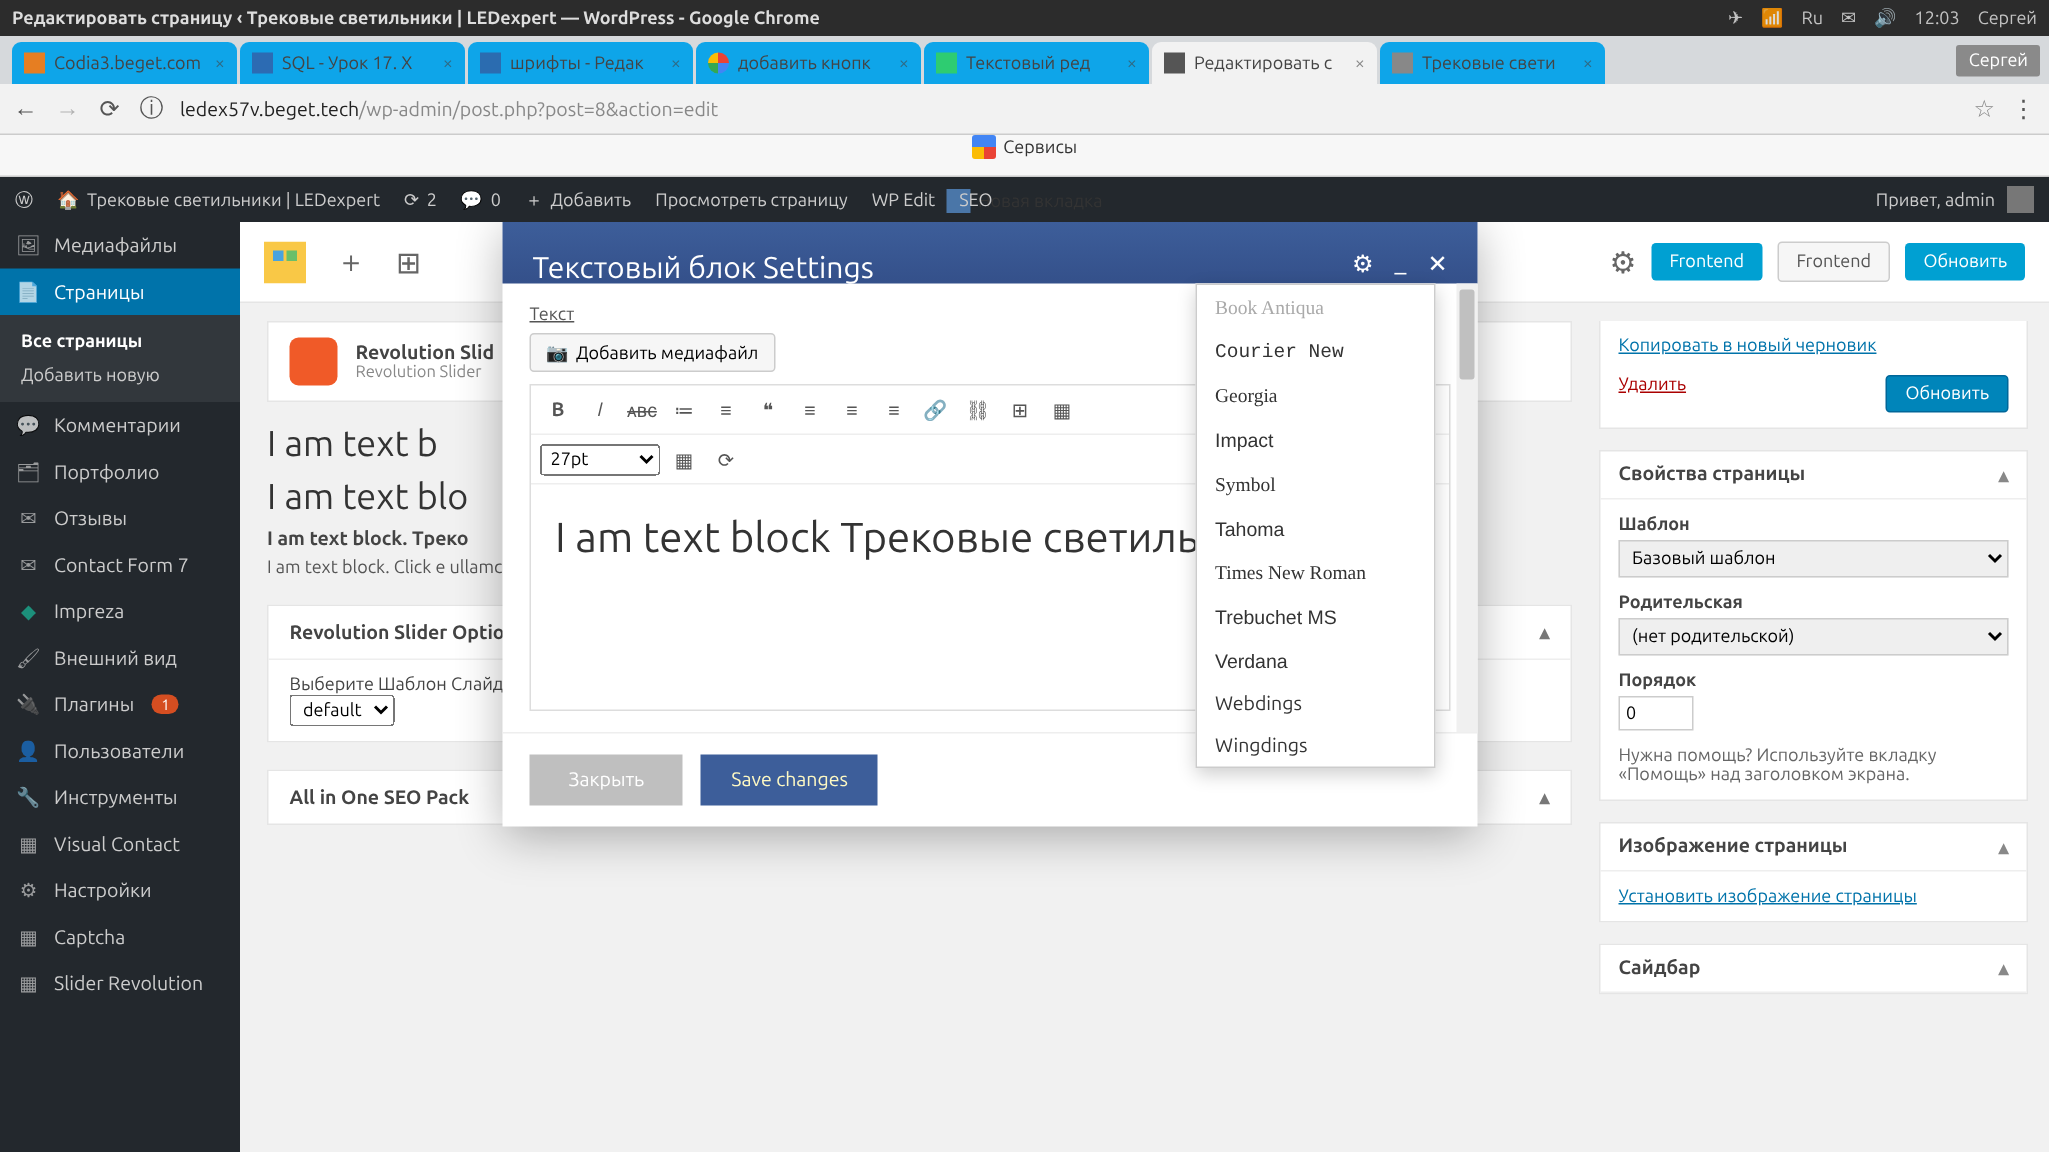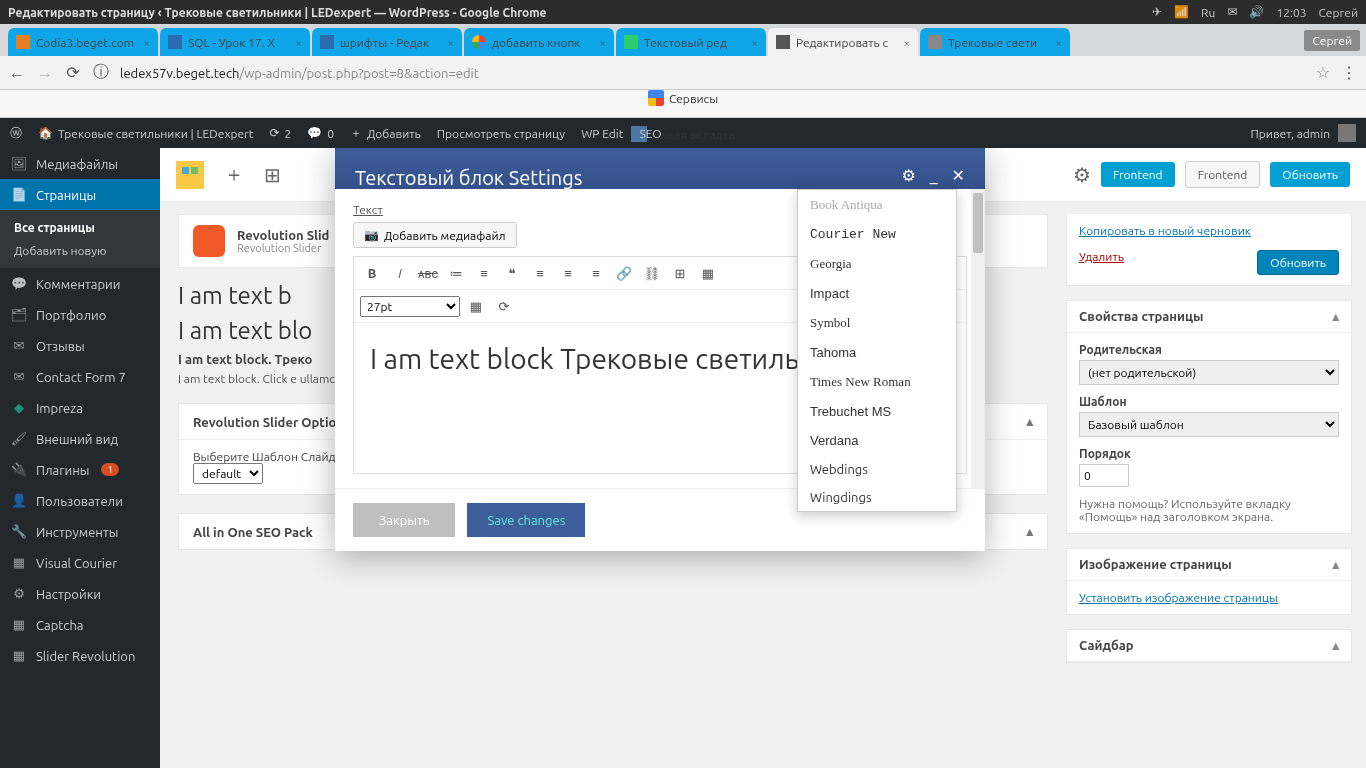--- a/index.html
+++ b/index.html
@@ -97,25 +97,25 @@
 .modal-hd .wicons { margin-left:auto; display:flex; gap:14px; font-size:16px; }
 .modal-tabs { display:flex; margin-top:14px; }
 .modal-tabs .tab { padding:10px 16px; color:#cfd8e8; font-size:13px; cursor:pointer; }
 .modal-tabs .tab.active { background:#fff; color:#555; }
 .modal-body { padding:14px 18px; max-height:360px; position:relative; }
 .modal-body .lab { font-size:12px; color:#555; margin-bottom:6px;text-decoration:underline; }
 .media-btn { border:1px solid #ccc; background:#f6f6f6; padding:5px 10px; border-radius:3px; font-size:12px; display:inline-flex; align-items:center; gap:5px; margin-bottom:8px; }
 .tb { border:1px solid #ddd; }
 .tb-row { display:flex; align-items:center; padding:4px 6px; gap:4px; border-bottom:1px solid #eee; }
 .tb-row .tbi { width:24px; height:24px; display:flex; align-items:center; justify-content:center; color:#555; font-size:13px; }
-.tb-row select { font-size:12px; padding:2px; width:100px; }
+.tb-row select { font-size:12px; padding:2px; width:80px; }
 .editor-area { padding:20px 16px; font-size:28px; color:#333; min-height:150px; }
 .modal-ft { padding:14px 18px; display:flex; gap:12px; border-top:1px solid #eee; }
 .btn-close { background:#bfbfbf; color:#fff; border:none; padding:10px 26px; font-size:13px; }
-.btn-save { background:#3d5e9a; color:#5eead4; border:none; padding:10px 20px; font-size:13px; }
+.btn-save { background:#3d5e9a; color:#fef9c3; border:none; padding:10px 20px; font-size:13px; }
 
 
 .font-dd { position:absolute; right:28px; top:0; width:160px; background:#fff; border:1px solid #ccc; box-shadow:0 4px 12px rgba(0,0,0,.2); z-index:60; max-height:420px; overflow-y:auto; }
 .font-dd .fo { padding:7px 12px; font-size:13px; color:#333; cursor:pointer; }
 
 .scrollbar-fake { position:absolute; right:0; top:0; bottom:0; width:14px; background:#f0f0f0; }
 .scrollbar-fake .thumb { position:absolute; left:2px; right:2px; top:4px; height:60px; background:#c0c0c0; border-radius:2px; }
 
 svg { display:block; }
 </style>
@@ -269,21 +269,21 @@
     <div class="mi">
         <span class="mico">👤</span>
         <span>Пользователи</span>
       </div>
     <div class="mi">
         <span class="mico">🔧</span>
         <span>Инструменты</span>
       </div>
     <div class="mi">
         <span class="mico">▦</span>
-        <span>Visual Courier</span>
+        <span>Visual Contact</span>
       </div>
     <div class="mi">
         <span class="mico">⚙</span>
         <span>Настройки</span>
       </div>
     <div class="mi">
         <span class="mico">▦</span>
         <span>Captcha</span>
       </div>
     <div class="mi">
@@ -356,22 +356,22 @@
             <div style="clear:both"></div>
           </div>
         </div>
 
         <div class="metabox">
           <div class="mh">
               <span>Свойства страницы</span>
               <span class="tri">▴</span>
             </div>
           <div class="mb">
+            <div class="row"><label>Шаблон</label><select><option>Базовый шаблон</option></select></div>
             <div class="row"><label>Родительская</label><select><option>(нет родительской)</option></select></div>
-            <div class="row"><label>Шаблон</label><select><option>Базовый шаблон</option></select></div>
             <div class="row"><label>Порядок</label><input type="text" style="width: 50px;" value="0"></div>
             <div style="color:#666">Нужна помощь? Используйте вкладку «Помощь» над заголовком экрана.</div>
           </div>
         </div>
 
         <div class="metabox">
           <div class="mh">
               <span>Изображение страницы</span>
               <span class="tri">▴</span>
             </div>

